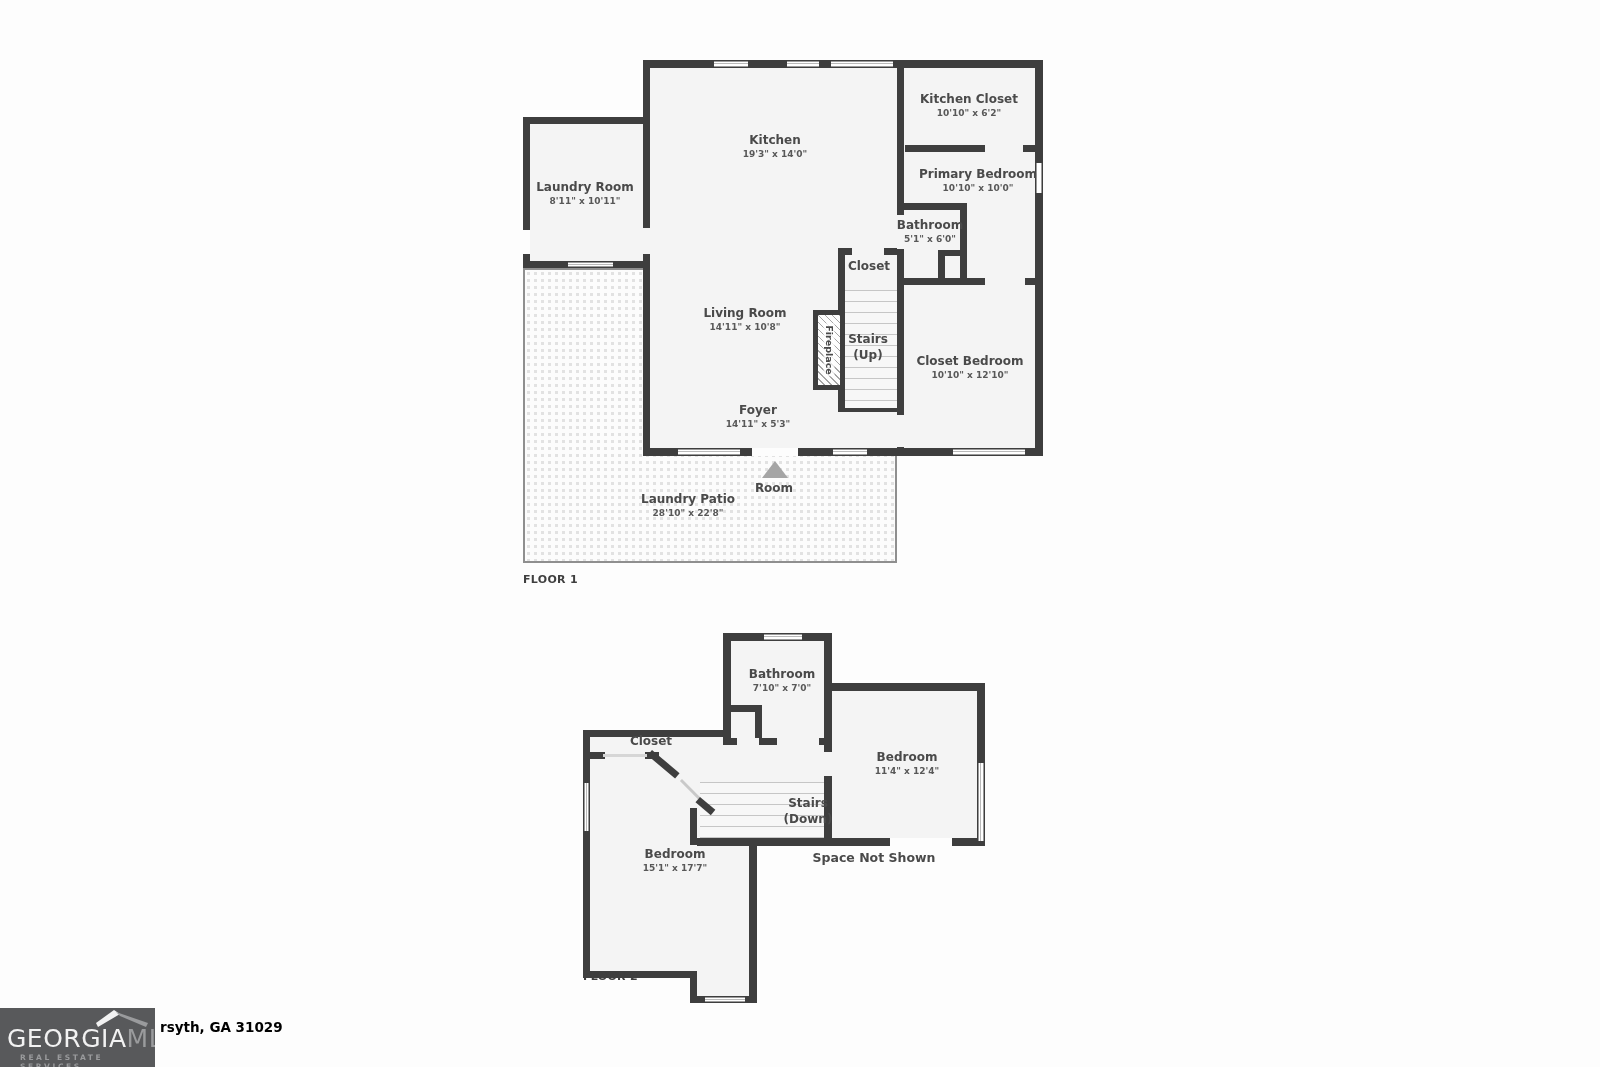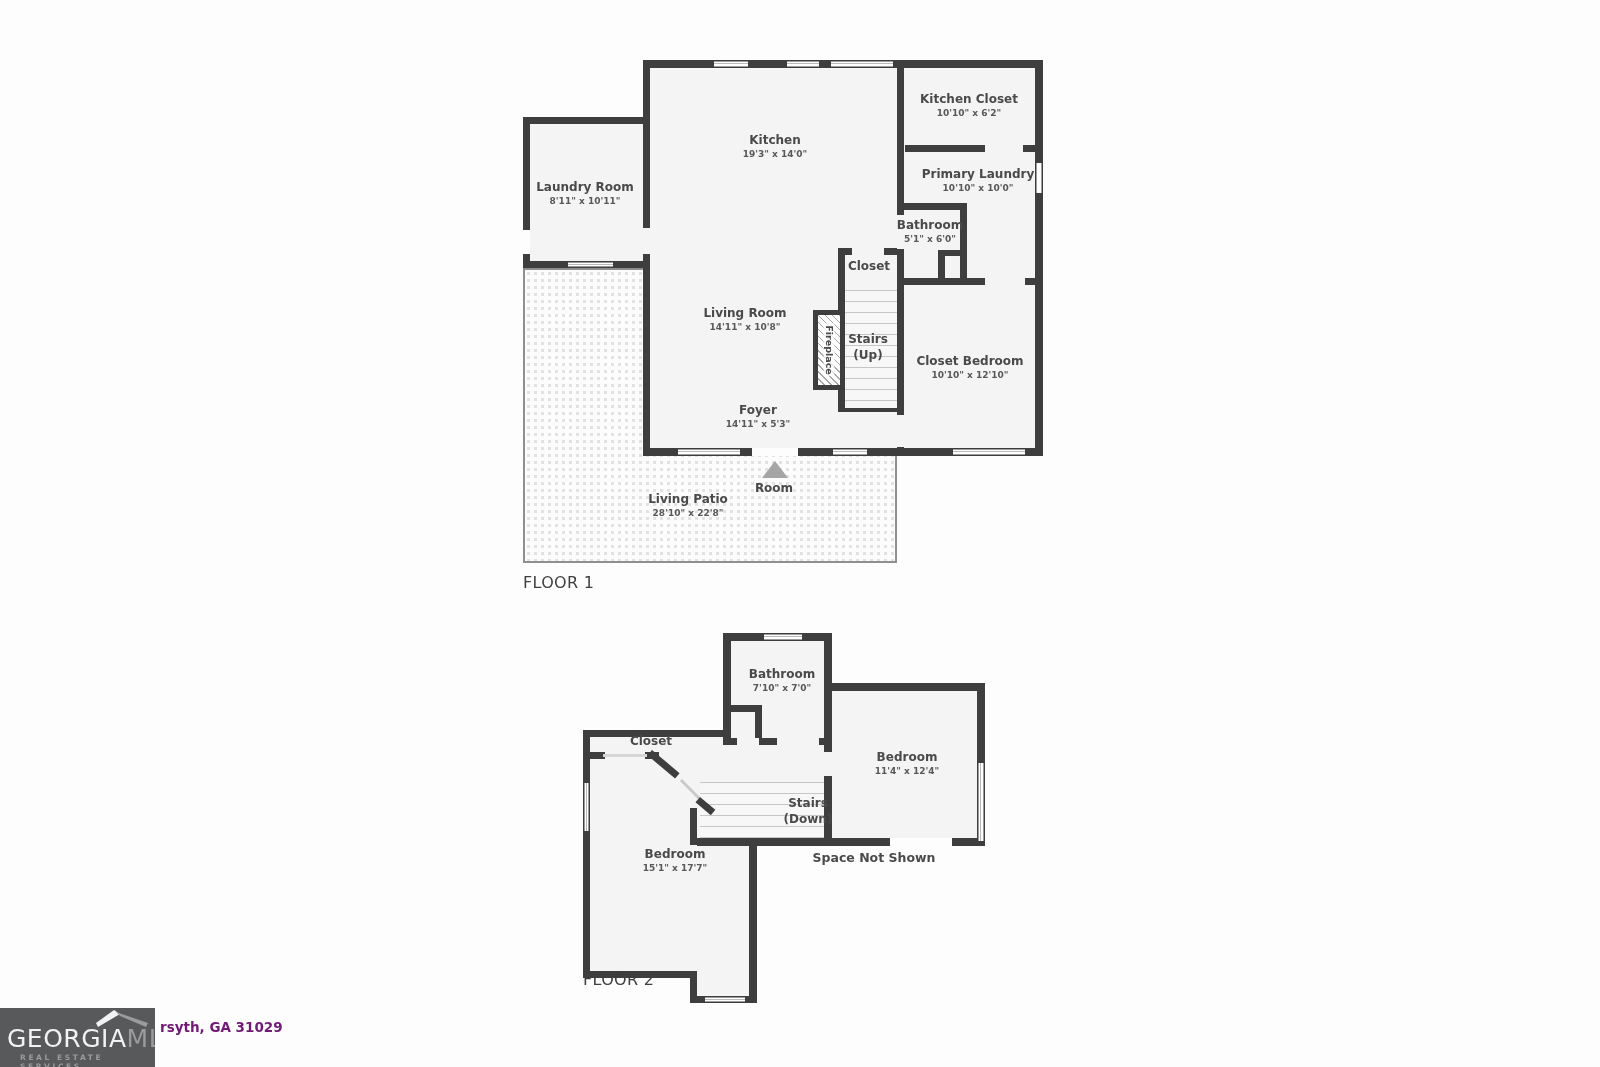--- a/index.html
+++ b/index.html
@@ -24,27 +24,27 @@
     border-top:1px solid #c6c6c6;}
   .fireplace{position:absolute;box-sizing:border-box;border:5px solid #3e3e3e;
     background:repeating-linear-gradient(45deg,#fdfdfd 0 4px,#a5a5a5 4px 5px);}
   .diag{position:absolute;background:#3e3e3e;transform-origin:left top;}
   .diagdoor{position:absolute;background:#c9c9c9;transform-origin:left top;}
   .lightline{position:absolute;background:#d6d6d6;}
   .lbl{position:absolute;transform:translate(-50%,-50%);text-align:center;color:#4a4a4a;
     white-space:nowrap;line-height:1.3;}
   .rn{display:block;font-size:12px;font-weight:700;}
   .rd{display:block;font-size:9px;font-weight:700;color:#585858;}
-  .floor-tag{position:absolute;font-size:16px;font-weight:400;color:#3f3f3f;letter-spacing:.3px;}
+  .floor-tag{position:absolute;font-size:11px;font-weight:700;color:#3f3f3f;letter-spacing:.3px;}
   .entry-tri{position:absolute;width:0;height:0;border-left:13px solid rgba(0,0,0,0);
     border-right:13px solid rgba(0,0,0,0);border-bottom:17px solid #a5a5a5;}
   .fp-lbl{position:absolute;writing-mode:vertical-rl;font-size:9.5px;font-weight:700;color:#4a4a4a;
     background:rgba(255,255,255,.78);padding:2px 0;left:50%;top:50%;transform:translate(-50%,-50%);}
   .disclaimer{position:absolute;font-size:12px;font-weight:700;color:#3f3f3f;transform:translateX(-50%);}
-  .address{position:absolute;font-size:13.5px;font-weight:700;color:#701a75;}
+  .address{position:absolute;font-size:13.5px;font-weight:700;color:#000000;}
   .logo{position:absolute;background:#58595b;overflow:hidden;}
   .logo-row{position:absolute;left:7px;top:16px;display:flex;align-items:baseline;}
   .logo-georgia{color:#f2f2f2;font-size:25px;font-weight:400;letter-spacing:.5px;}
   .logo-mls{color:#9a9b9d;font-size:25px;font-weight:400;letter-spacing:.5px;}
   .logo-tag{position:absolute;left:20px;top:45px;color:#9a9b9d;font-size:7.5px;font-weight:700;
     letter-spacing:2.6px;}
   .logo-roof{position:absolute;left:96px;top:2px;}
 </style>
 </head>
 <body>
@@ -107,21 +107,21 @@
   </div>
   <div class="lbl" style="left:585px;top:194px;">
     <span class="rn">Laundry Room</span>
     <span class="rd">8'11" x 10'11"</span>
   </div>
   <div class="lbl" style="left:969px;top:106px;">
     <span class="rn">Kitchen Closet</span>
     <span class="rd">10'10" x 6'2"</span>
   </div>
   <div class="lbl" style="left:978px;top:181px;">
-    <span class="rn">Primary Laundry</span>
+    <span class="rn">Primary Bedroom</span>
     <span class="rd">10'10" x 10'0"</span>
   </div>
   <div class="lbl" style="left:930px;top:232px;">
     <span class="rn">Bathroom</span>
     <span class="rd">5'1" x 6'0"</span>
   </div>
   <div class="lbl" style="left:869px;top:267px;">
     <span class="rn">Closet</span>
   </div>
   <div class="lbl" style="left:745px;top:320px;">
@@ -137,21 +137,21 @@
     <span class="rd">10'10" x 12'10"</span>
   </div>
   <div class="lbl" style="left:758px;top:417px;">
     <span class="rn">Foyer</span>
     <span class="rd">14'11" x 5'3"</span>
   </div>
   <div class="lbl" style="left:774px;top:489px;">
     <span class="rn">Room</span>
   </div>
   <div class="lbl" style="left:688px;top:506px;">
-    <span class="rn">Living Patio</span>
+    <span class="rn">Laundry Patio</span>
     <span class="rd">28'10" x 22'8"</span>
   </div>
   <div class="floor-tag" style="left:523px;top:573px;">FLOOR 1</div>
 
   <div class="fill" style="left:583px;top:730px;width:249px;height:115px;"></div>
   <div class="fill" style="left:583px;top:730px;width:174px;height:248px;"></div>
   <div class="fill" style="left:690px;top:978px;width:67px;height:25px;"></div>
   <div class="fill" style="left:723px;top:633px;width:109px;height:112px;"></div>
   <div class="fill" style="left:832px;top:683px;width:153px;height:162px;"></div>
 

